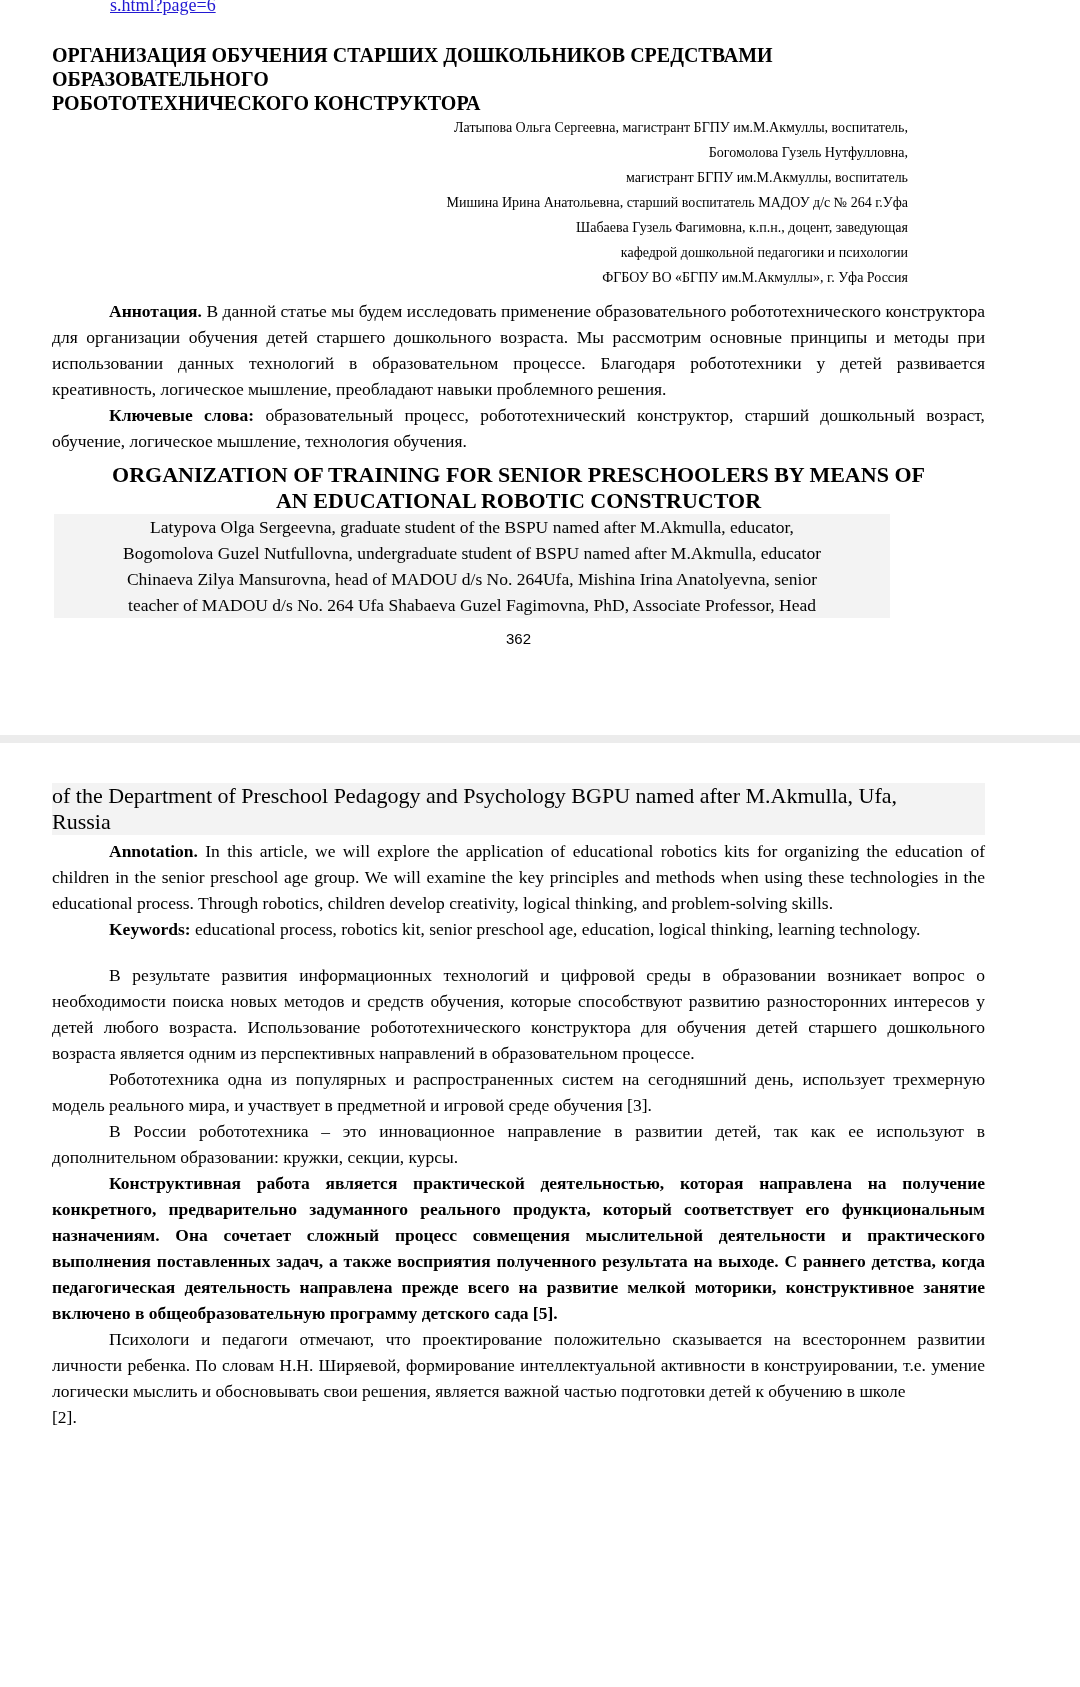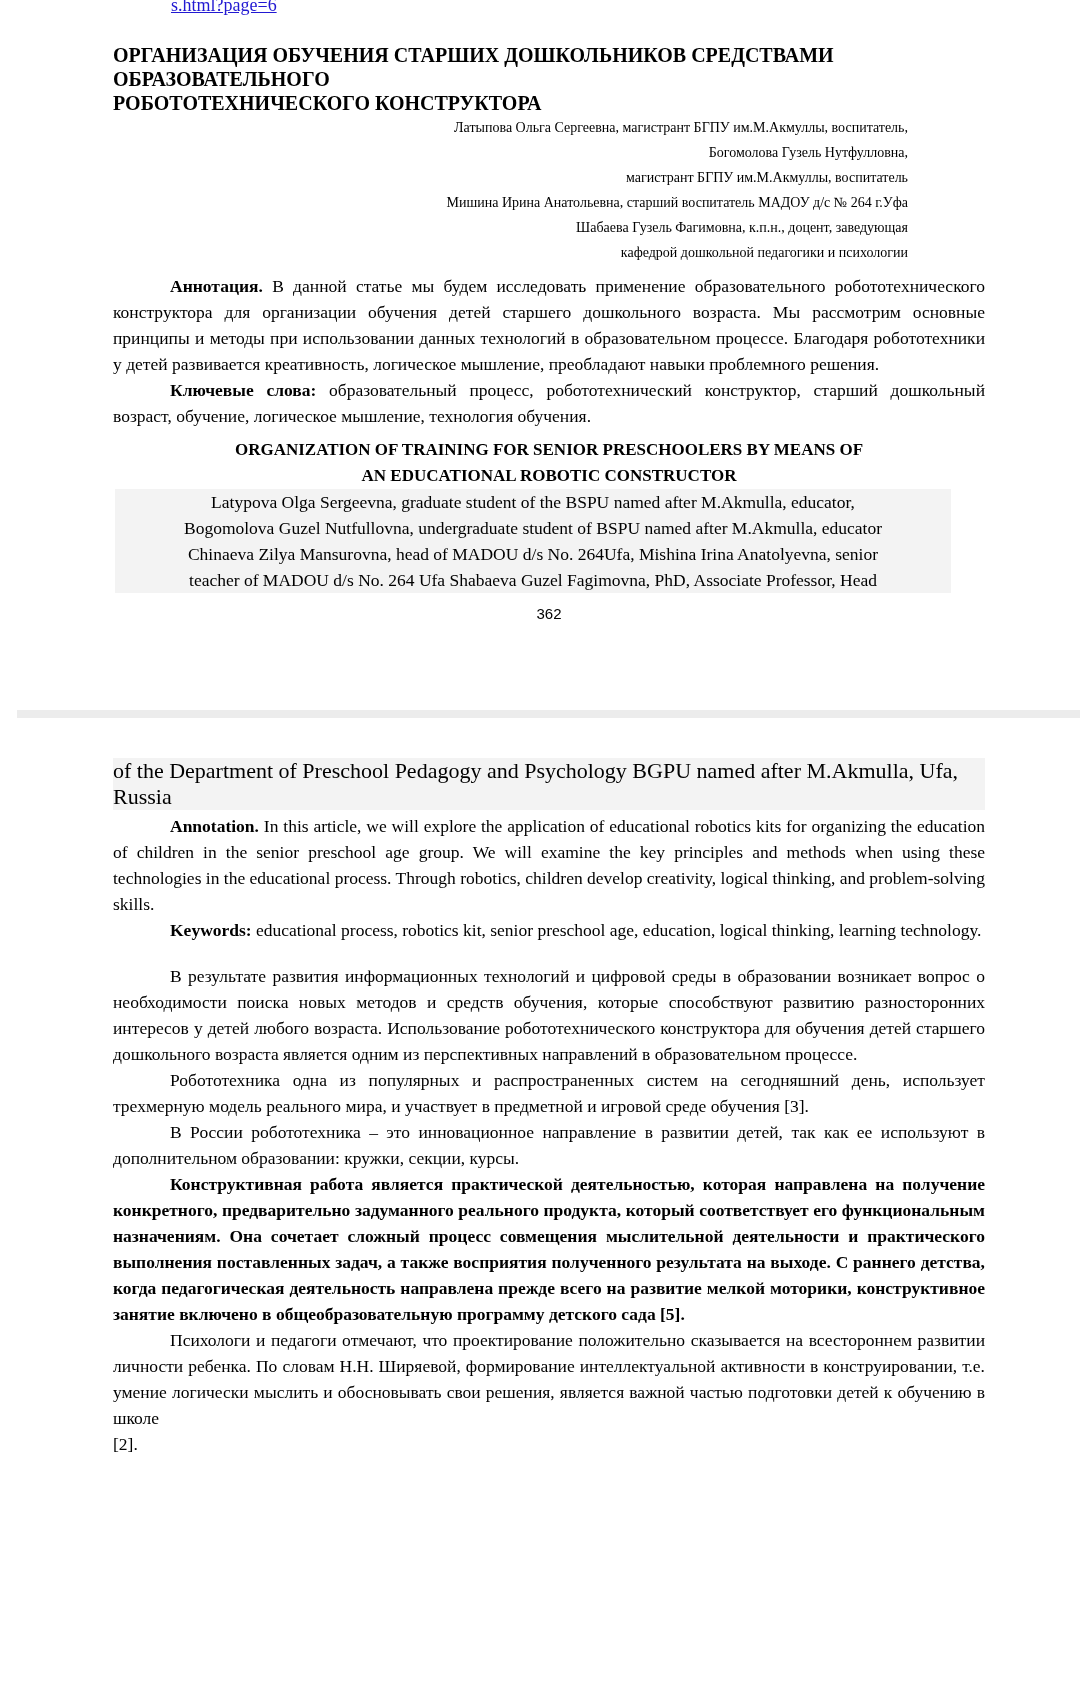--- a/index.html
+++ b/index.html
@@ -1,32 +1,32 @@
 <!DOCTYPE html>
 <html><head>
 <meta charset="utf-8">
 <style>
   * { margin:0; padding:0; box-sizing:border-box; }
   html,body { width:1080px; height:1687px; background:#ffffff; overflow:hidden; }
   body { font-family:"Liberation Serif","DejaVu Serif",serif; color:#000; }
-  .doc { padding:0 95px 0 113px; }
+  .doc { padding:0 95px 0 52px; }
 
   .toplink-row { margin-left:58px; position:relative; top:-5px; }
   .toplink {
     font-size:18px; color:#2219d2; text-decoration:underline;
     font-family:"Liberation Serif",serif; cursor:pointer;
   }
 
   .title-ru { margin-top:22px; text-align:left; font-weight:bold; font-size:20px; line-height:24px; }
   .authors-ru { text-align:right; padding-right:77px; font-size:14px; line-height:25px; }
 
   p.body-p { font-size:17.5px; line-height:26px; text-align:justify; text-indent:57px; }
 
   .abstract-ru { margin-top:8px; }
-  .title-en { margin-top:8px; text-align:center; font-weight:bold; font-size:17px; line-height:26px; }
+  .title-en { margin-top:8px; text-align:center; font-weight:bold; font-size:22px; line-height:26px; }
 
   .hl-block1 { background:#f3f3f3; width:836px; margin-left:2px; text-align:center;
                font-size:17.5px; line-height:26px; }
   .hl-block2 { background:#f3f3f3; font-size:22px; line-height:26px;
                margin-top:40px; }
 
   .page-number { margin-top:12px; text-align:center;
                  font-family:"Liberation Sans","DejaVu Sans",sans-serif; font-size:15px; }
 
   .page-break-band { height:8px; background:#ececec; margin:88px -95px 0 -96px; }
@@ -51,20 +51,21 @@
     <div>РОБОТОТЕХНИЧЕСКОГО КОНСТРУКТОРА</div>
   </div>
 
   <div class="authors-ru">
     <div>Латыпова Ольга Сергеевна, магистрант БГПУ им.М.Акмуллы, воспитатель,</div>
     <div>Богомолова Гузель Нутфулловна,</div>
     <div>магистрант БГПУ им.М.Акмуллы, воспитатель</div>
     <div>Мишина Ирина Анатольевна, старший воспитатель МАДОУ д/с № 264 г.Уфа</div>
     <div>Шабаева Гузель Фагимовна, к.п.н., доцент, заведующая</div>
     <div>кафедрой дошкольной педагогики и психологии</div>
+    <div>ФГБОУ ВО «БГПУ им.М.Акмуллы», г. Уфа Россия</div>
   </div>
 
   <p class="body-p abstract-ru"><b>Аннотация.</b> <span>В данной статье мы будем исследовать применение образовательного робототехнического конструктора для организации обучения детей старшего дошкольного возраста. Мы рассмотрим основные принципы и методы при использовании данных технологий в образовательном процессе. Благодаря робототехники у детей развивается креативность, логическое мышление, преобладают навыки проблемного решения.</span></p>
 
   <p class="body-p"><b>Ключевые слова:</b> <span>образовательный процесс, робототехнический конструктор, старший дошкольный возраст, обучение, логическое мышление, технология обучения.</span></p>
 
   <div class="title-en">
     <div>ORGANIZATION OF TRAINING FOR SENIOR PRESCHOOLERS BY MEANS OF</div>
     <div>AN EDUCATIONAL ROBOTIC CONSTRUCTOR</div>
   </div>

